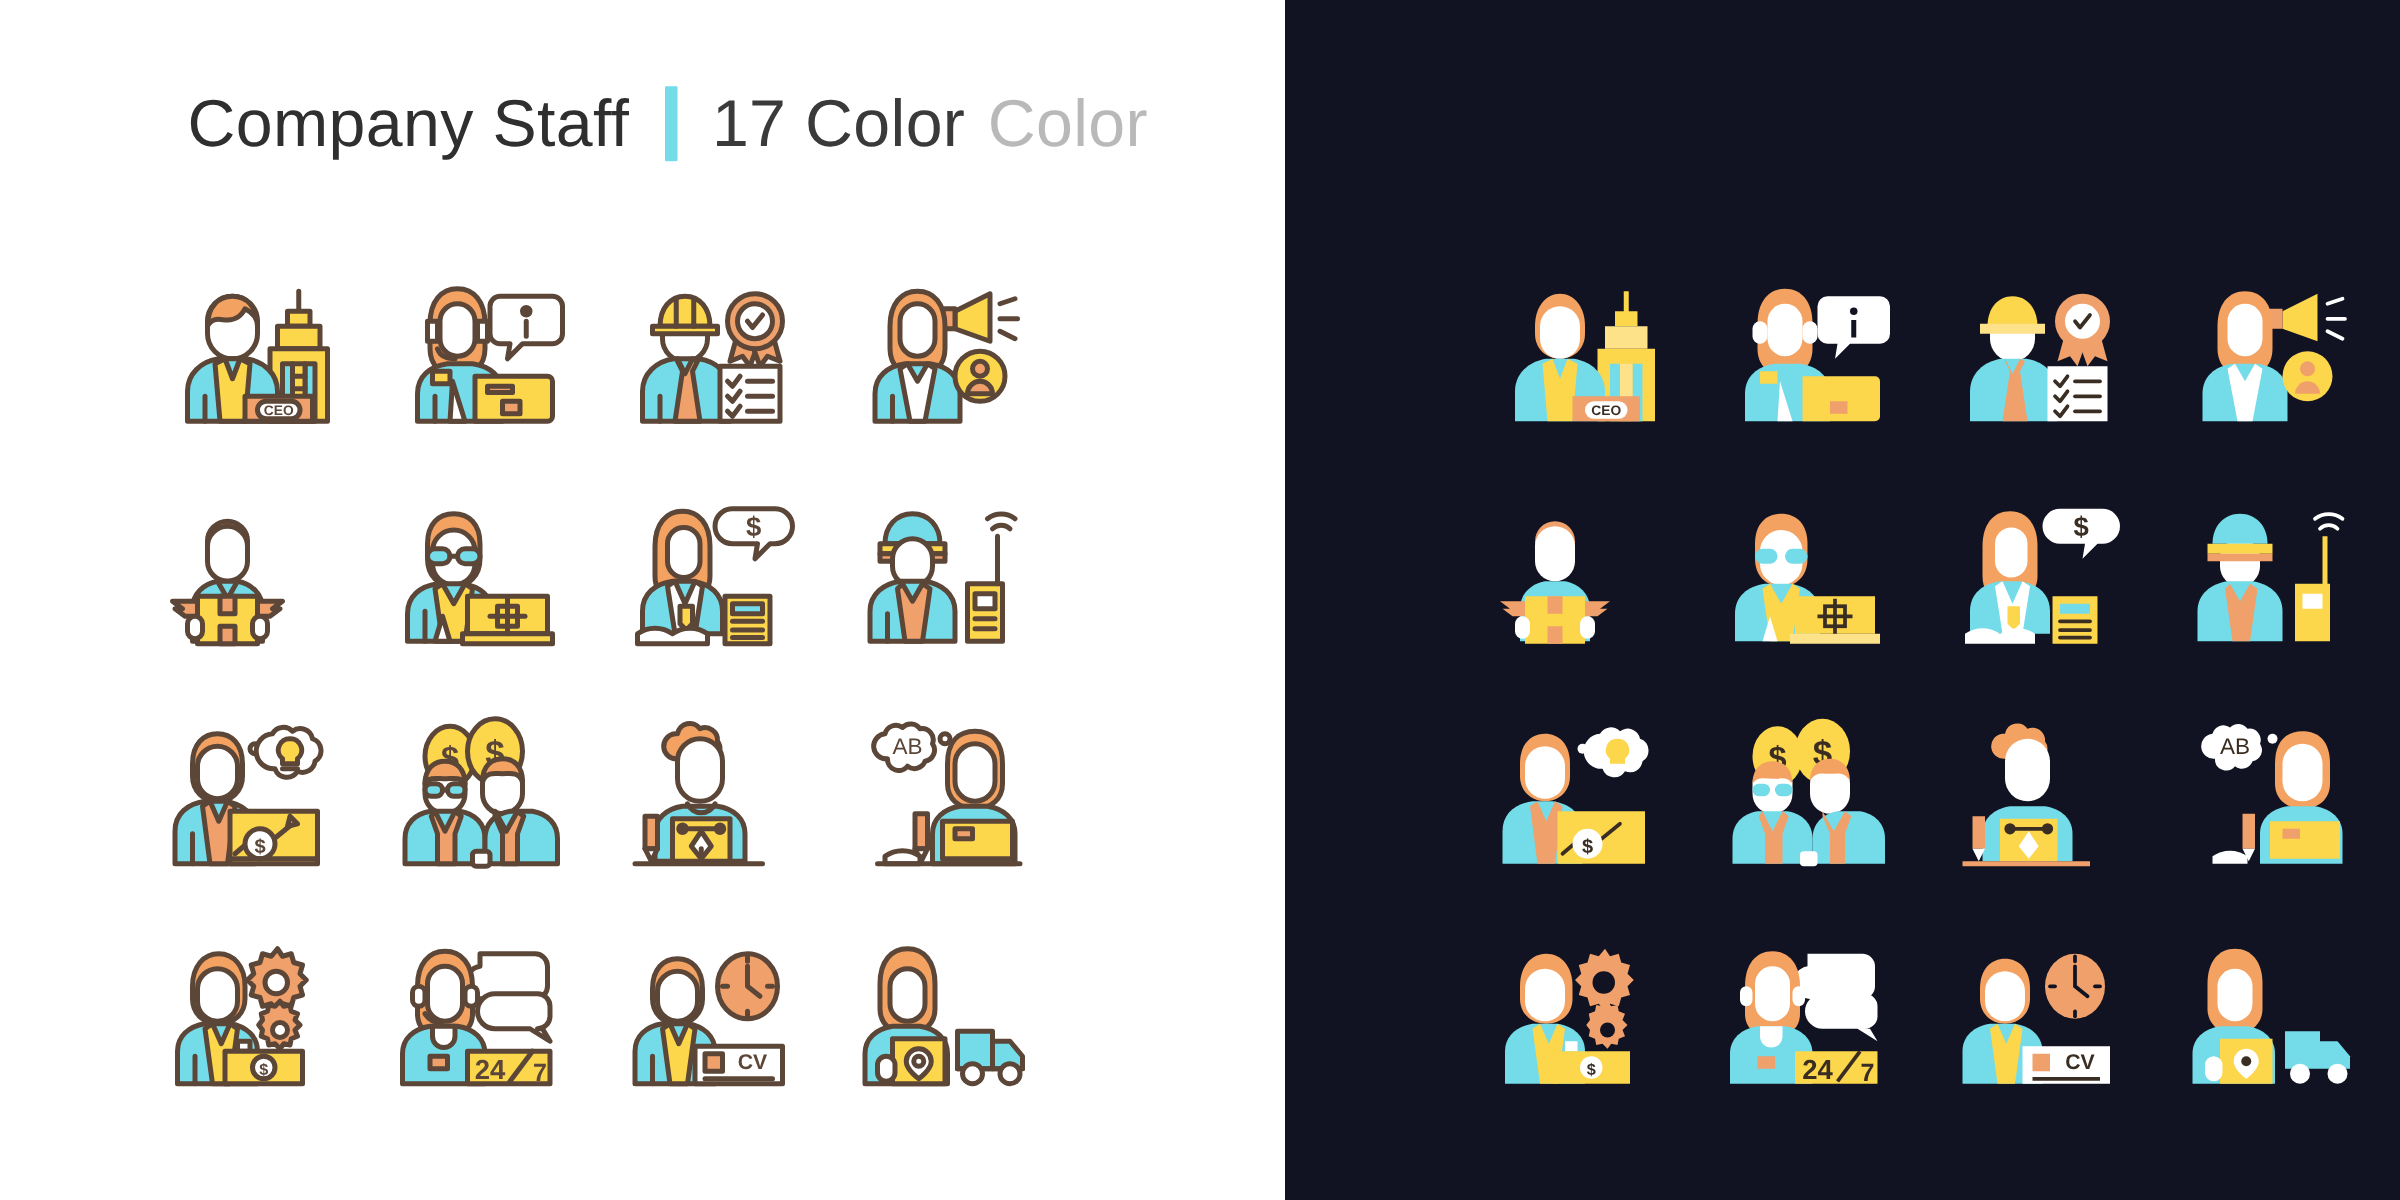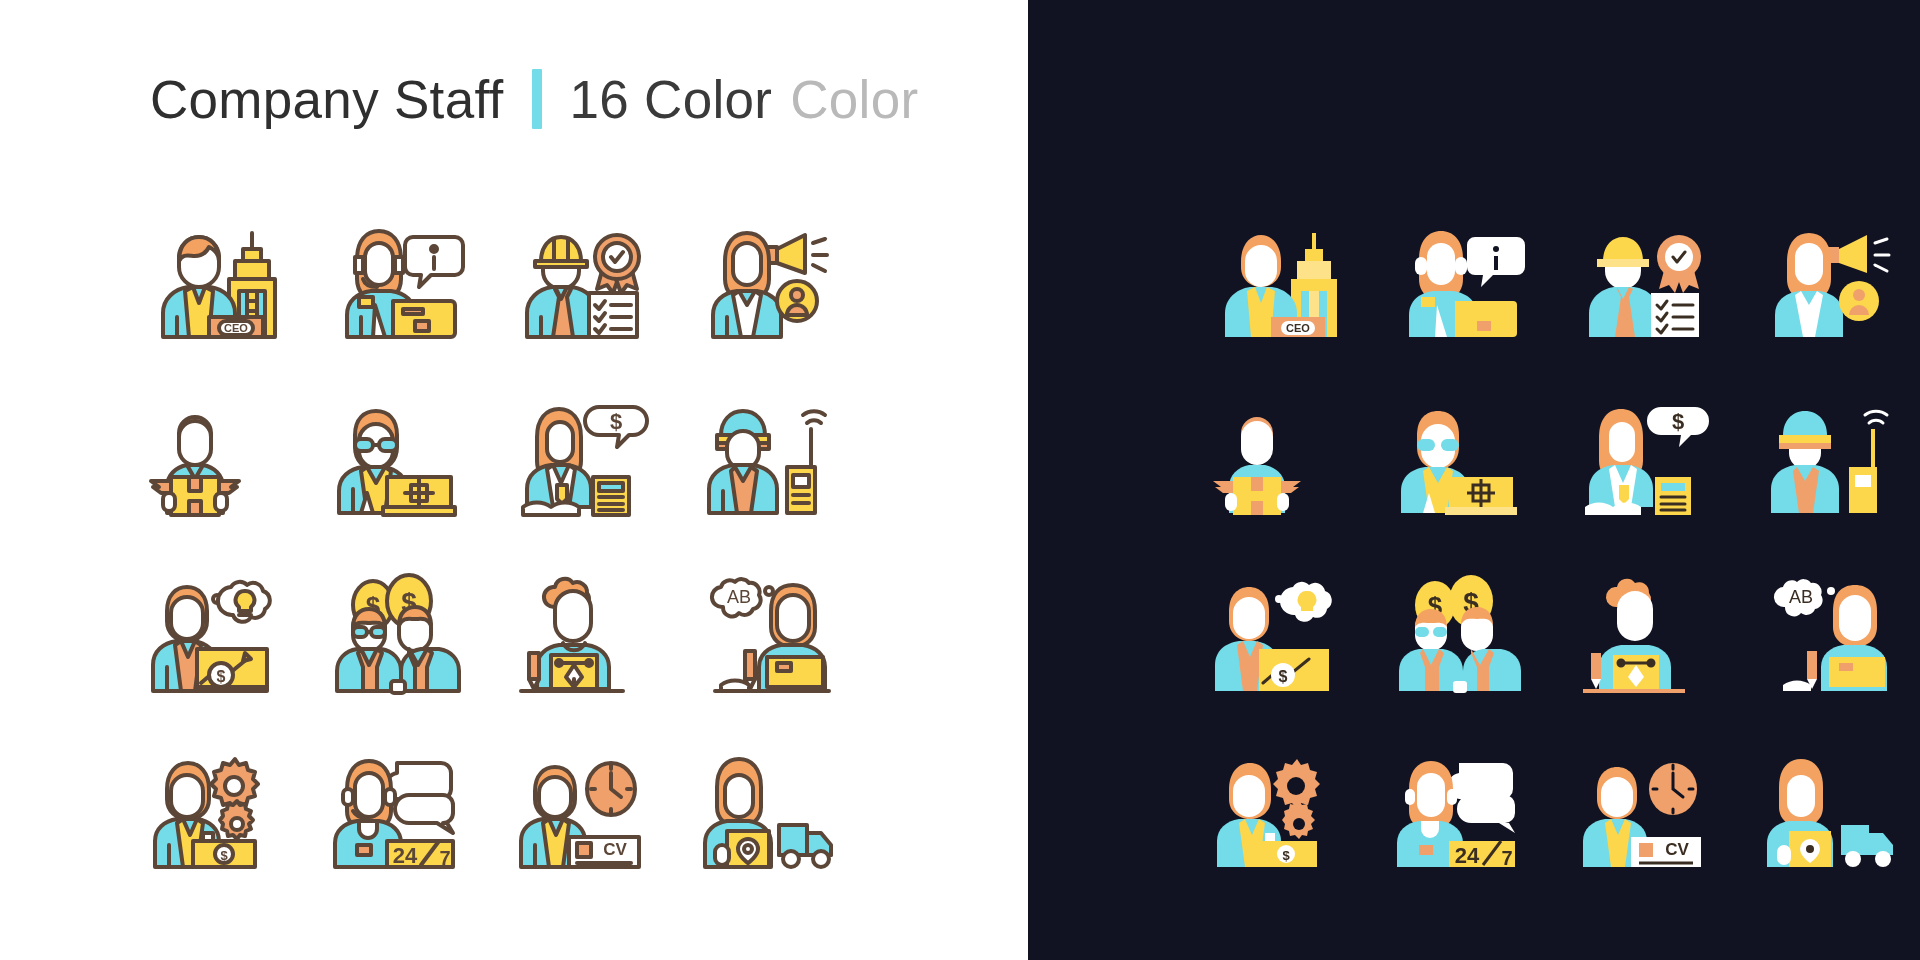--- a/index.html
+++ b/index.html
@@ -44,35 +44,35 @@
     position:absolute;
     display:grid;
     grid-template-columns:repeat(4,176px);
     grid-template-rows:repeat(4,176px);
     column-gap:8px;row-gap:-4px;
   }
   .grid-light{left:126px;top:200px;}
   .grid-dark{left:1090px;top:200px;}
   .cell{
     width:176px;height:176px;
-    display:flex;align-items:center;justify-content:center;
+    display:flex;align-items:center;
   }
   .cell svg{display:block;}
 </style>
 </head>
 <body>
 
 <div class="page">
 
   <div class="panel panel-light">
 
     <div class="header">
       <span class="title-main">Company Staff</span>
       <span class="title-sep"></span>
-      <span class="title-count">16 Color</span>
+      <span class="title-count">17 Color</span>
       <span class="title-word">Color</span>
     </div>
 
     <div class="grid grid-light">
 
       <div class="cell">
         <svg width="150" height="150" viewBox="0 0 150 150">
           <g fill="none" stroke="#5b4638" stroke-width="4" stroke-linejoin="round" stroke-linecap="round">
 
             <line x1="113" y1="20" x2="113" y2="36"></line>

